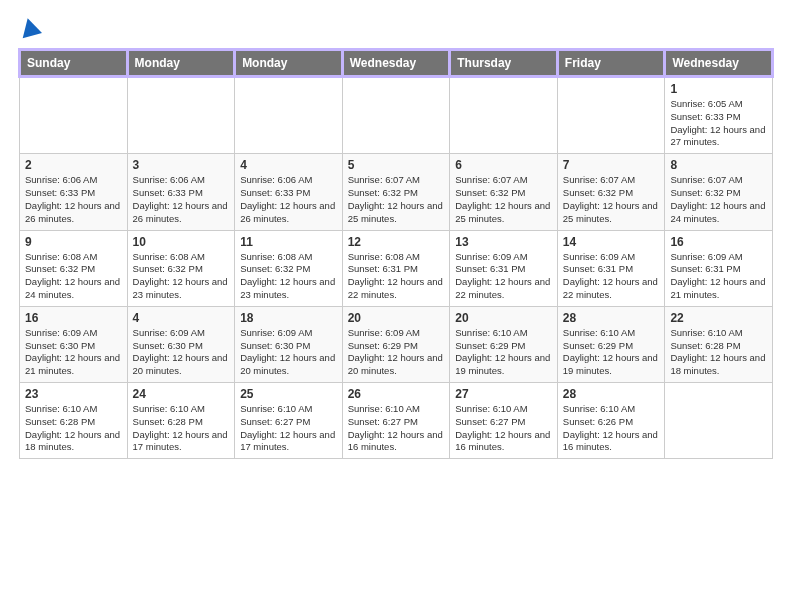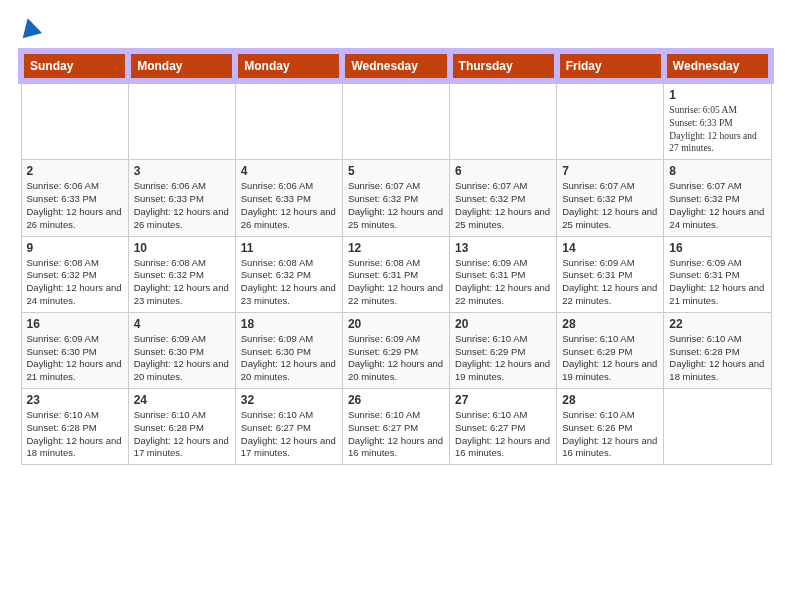--- a/index.html
+++ b/index.html
@@ -62,27 +62,27 @@
     .location-title {
       font-size: 14px;
       color: #555;
     }
     .calendar-table {
       width: 100%;
       border-collapse: collapse;
       border: 1px solid #ccc;
     }
     .calendar-table th {
-      background-color: #c2410c;
+      background-color: #737373;
       color: #fff;
       font-size: 12px;
       font-weight: bold;
       padding: 5px 6px;
       text-align: left;
-      border: 6px solid #c4b5fd;
+      border: 3px solid #c4b5fd;
     }
     .calendar-table td {
       vertical-align: top;
       border: 1px solid #ccc;
       padding: 4px 5px;
       width: calc(100% / 7);
       min-height: 80px;
       font-size: 10px;
       color: #333;
     }
@@ -140,21 +140,21 @@
     <tbody id="calendar-body">
     <tr>
           <td class="empty-cell"></td>
           <td class="empty-cell"></td>
           <td class="empty-cell"></td>
           <td class="empty-cell"></td>
           <td class="empty-cell"></td>
           <td class="empty-cell"></td>
           <td>
             <span class="day-number">1</span>
-            <div class="day-info" style="white-space: pre-line; font-family: Liberation Serif, serif;">Sunrise: 6:05 AM
+            <div class="day-info" style="white-space: pre-line;">Sunrise: 6:05 AM
 Sunset: 6:33 PM
 Daylight: 12 hours and 27 minutes.</div>
           </td>
         </tr>
         <tr>
           <td>
             <span class="day-number">2</span>
             <div class="day-info" style="white-space: pre-line;">Sunrise: 6:06 AM
 Sunset: 6:33 PM
 Daylight: 12 hours and 26 minutes.</div>
@@ -291,21 +291,21 @@
 Sunset: 6:28 PM
 Daylight: 12 hours and 18 minutes.</div>
           </td>
           <td>
             <span class="day-number">24</span>
             <div class="day-info" style="white-space: pre-line;">Sunrise: 6:10 AM
 Sunset: 6:28 PM
 Daylight: 12 hours and 17 minutes.</div>
           </td>
           <td>
-            <span class="day-number">32</span>
+            <span class="day-number">25</span>
             <div class="day-info" style="white-space: pre-line;">Sunrise: 6:10 AM
 Sunset: 6:27 PM
 Daylight: 12 hours and 17 minutes.</div>
           </td>
           <td>
             <span class="day-number">26</span>
             <div class="day-info" style="white-space: pre-line;">Sunrise: 6:10 AM
 Sunset: 6:27 PM
 Daylight: 12 hours and 16 minutes.</div>
           </td>

